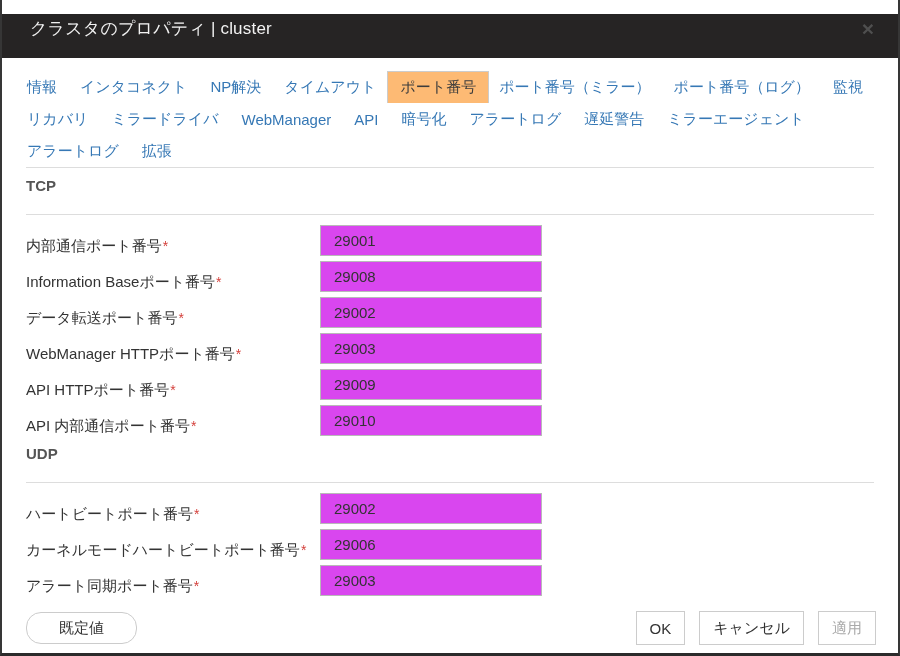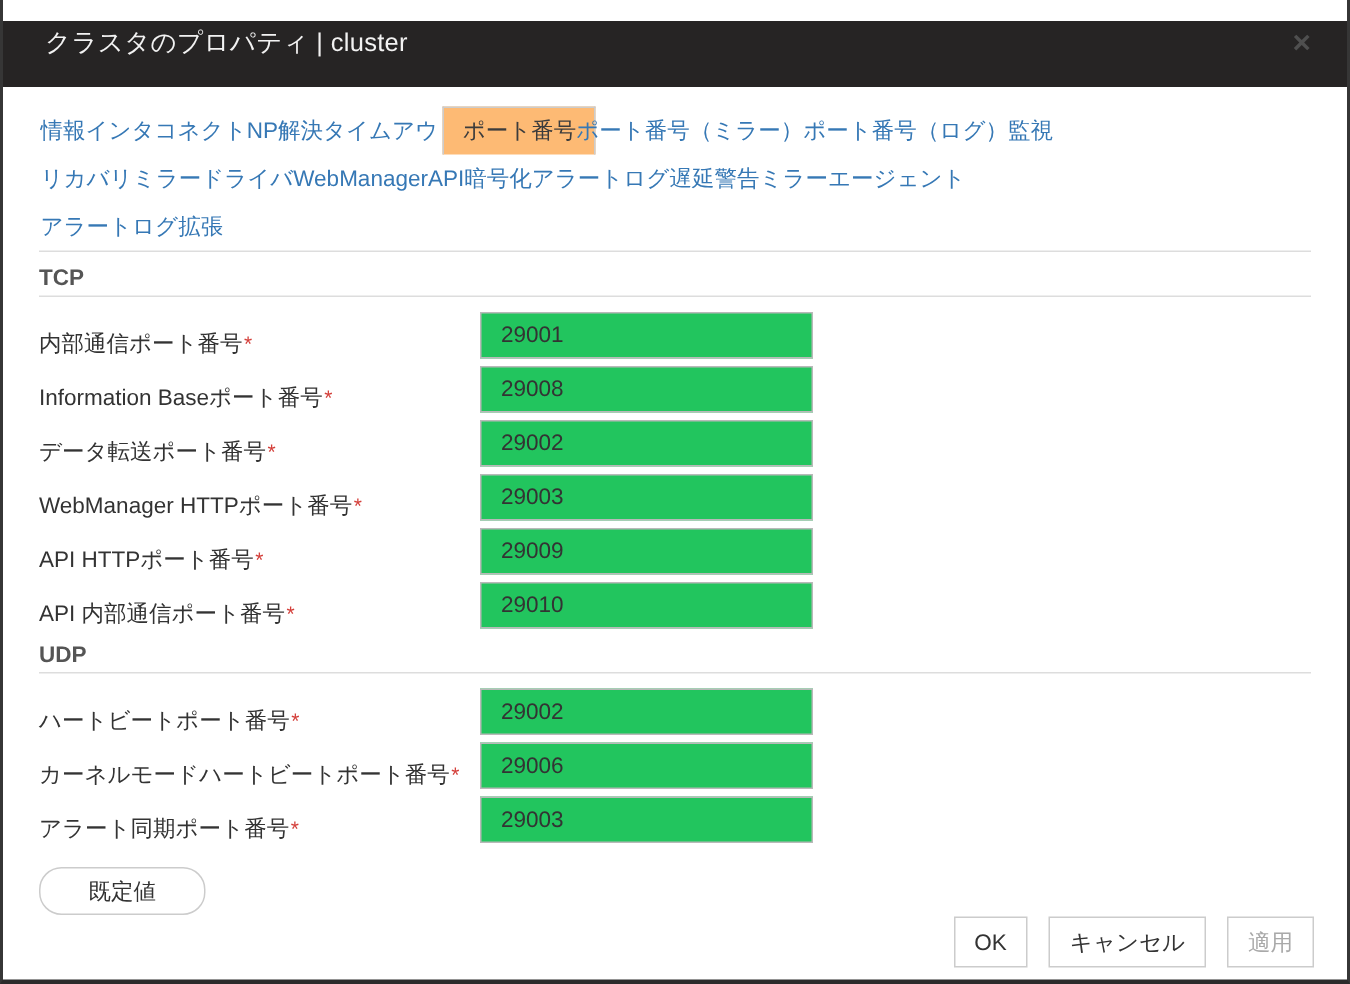--- a/index.html
+++ b/index.html
@@ -43,20 +43,21 @@
 
   
   .tabs {
     margin: 0 24px;
     padding-top: 13px;
     border-bottom: 1px solid #ddd;
   }
   .tab-row {
     display: flex;
     align-items: stretch;
+    column-gap: 23px;
     height: 32px;
     padding-left: 1px;
   }
   .tab {
     display: flex;
     align-items: center;
     font-size: 15px;
     color: #3678b5;
     cursor: pointer;
     white-space: nowrap;
@@ -73,21 +74,21 @@
 
   
   .content { padding: 0 24px; }
 
   .section-heading {
     margin-top: 8px;
     font-size: 15px;
     font-weight: bold;
     color: #555;
     line-height: 20px;
-    padding-bottom: 1px;
+    padding-bottom: 18px;
     border-bottom: 1px solid #ddd;
   }
   .fields { margin-top: 5px; }
   .field-row {
     display: flex;
     align-items: flex-end;
     height: 36px;
   }
   .field-label {
     width: 294px;
@@ -102,21 +103,21 @@
   }
   .port-input {
     width: 222px;
     height: 31px;
     border: 1px solid #b9b9b9;
     border-radius: 0;
     padding: 0 10px 0 13px;
     font-family: "Liberation Sans", "DejaVu Sans", sans-serif;
     font-size: 15px;
     color: #333;
-    background: #22c55e;
+    background: #d946ef;
     outline: none;
   }
 
   
   .btn {
     display: inline-block;
     background: #fff;
     border: 1px solid #ccc;
     color: #333;
     font-family: "Liberation Sans", "DejaVu Sans", sans-serif;

